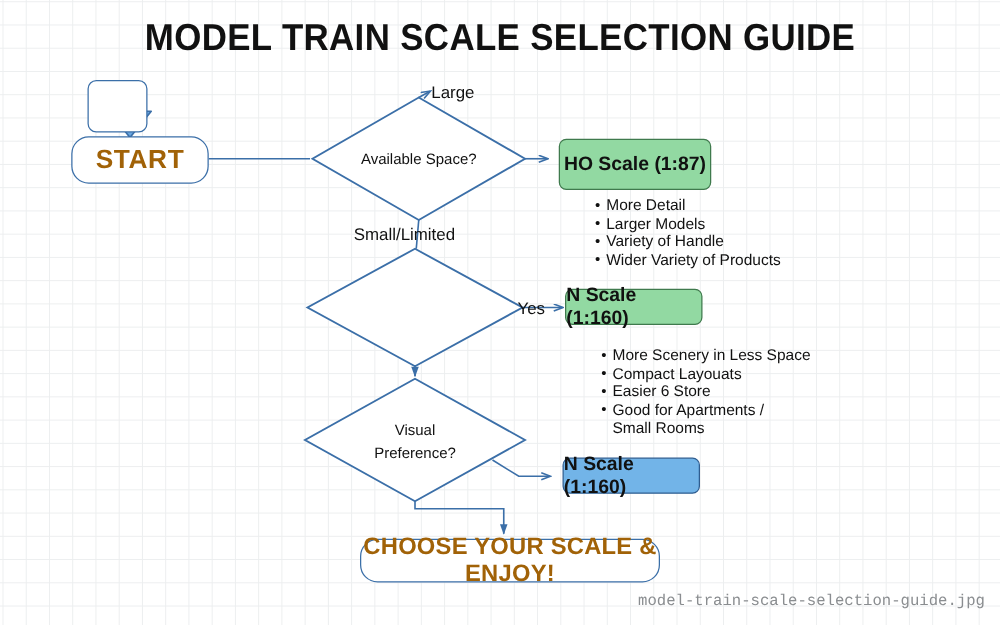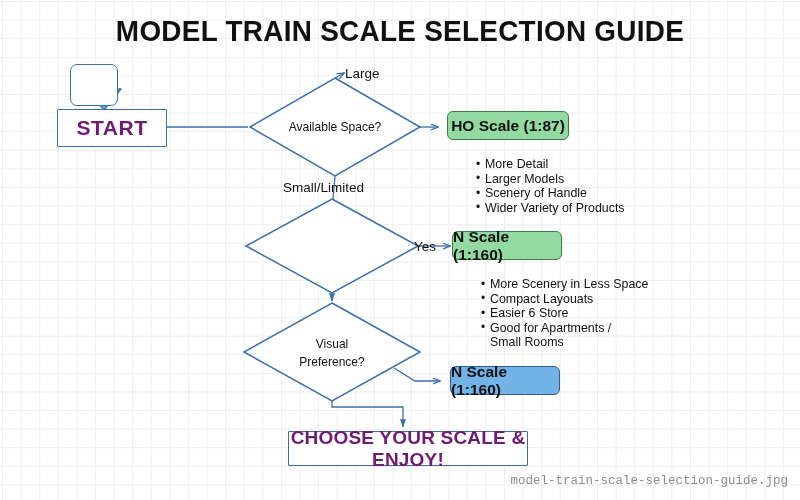--- a/index.html
+++ b/index.html
@@ -63,25 +63,25 @@
   .node {
     position: absolute;
     box-sizing: border-box;
     display: flex;
     align-items: center;
     justify-content: center;
     text-align: center;
   }
   .terminator {
     border: 1.6px solid #3b6fa8;
-    border-radius: 1px;
+    border-radius: 14px;
     background: #ffffff;
     font-family: "Liberation Sans Narrow", "Liberation Sans", sans-serif;
     font-weight: bold;
-    color: #701a75;
+    color: #a16207;
   }
   .node-start {
     left: 57px;
     top: 109px;
     width: 110px;
     height: 38px;
     font-size: 21px;
     letter-spacing: 0.5px;
   }
   .node-end {
@@ -228,26 +228,26 @@
 
   <div class="diamond-label" style="left:252px; top:334px; width:160px; height:38px;">Visual
 Preference?</div>
 
   <div class="edge-label" style="left:345px; top:66px;">Large</div>
 
   <div class="edge-label" style="left:283px; top:180px;">Small/Limited</div>
 
   <div class="edge-label" style="left:414px; top:239px;">Yes</div>
 
-  <div class="result-box result-green" style="left:447px; top:111px; width:122px; height:29px;">HO Scale (1:87)</div>
+  <div class="result-box result-green" style="left:447px; top:111px; width:122px; height:41px;">HO Scale (1:87)</div>
 
   <ul class="bullets" style="left:450px; top:145px; width:200px;">
     <li>More Detail</li>
     <li>Larger Models</li>
-    <li>Scenery of Handle</li>
+    <li>Variety of Handle</li>
     <li>Wider Variety of Products</li>
   </ul>
 
   <div class="result-box result-green" style="left:452px; top:231px; width:110px; height:29px;">N Scale (1:160)</div>
 
   <ul class="bullets" style="left:455px; top:265px; width:200px;">
     <li>More Scenery in Less Space</li>
     <li>Compact Layouats</li>
     <li>Easier 6 Store</li>
     <li>Good for Apartments /

